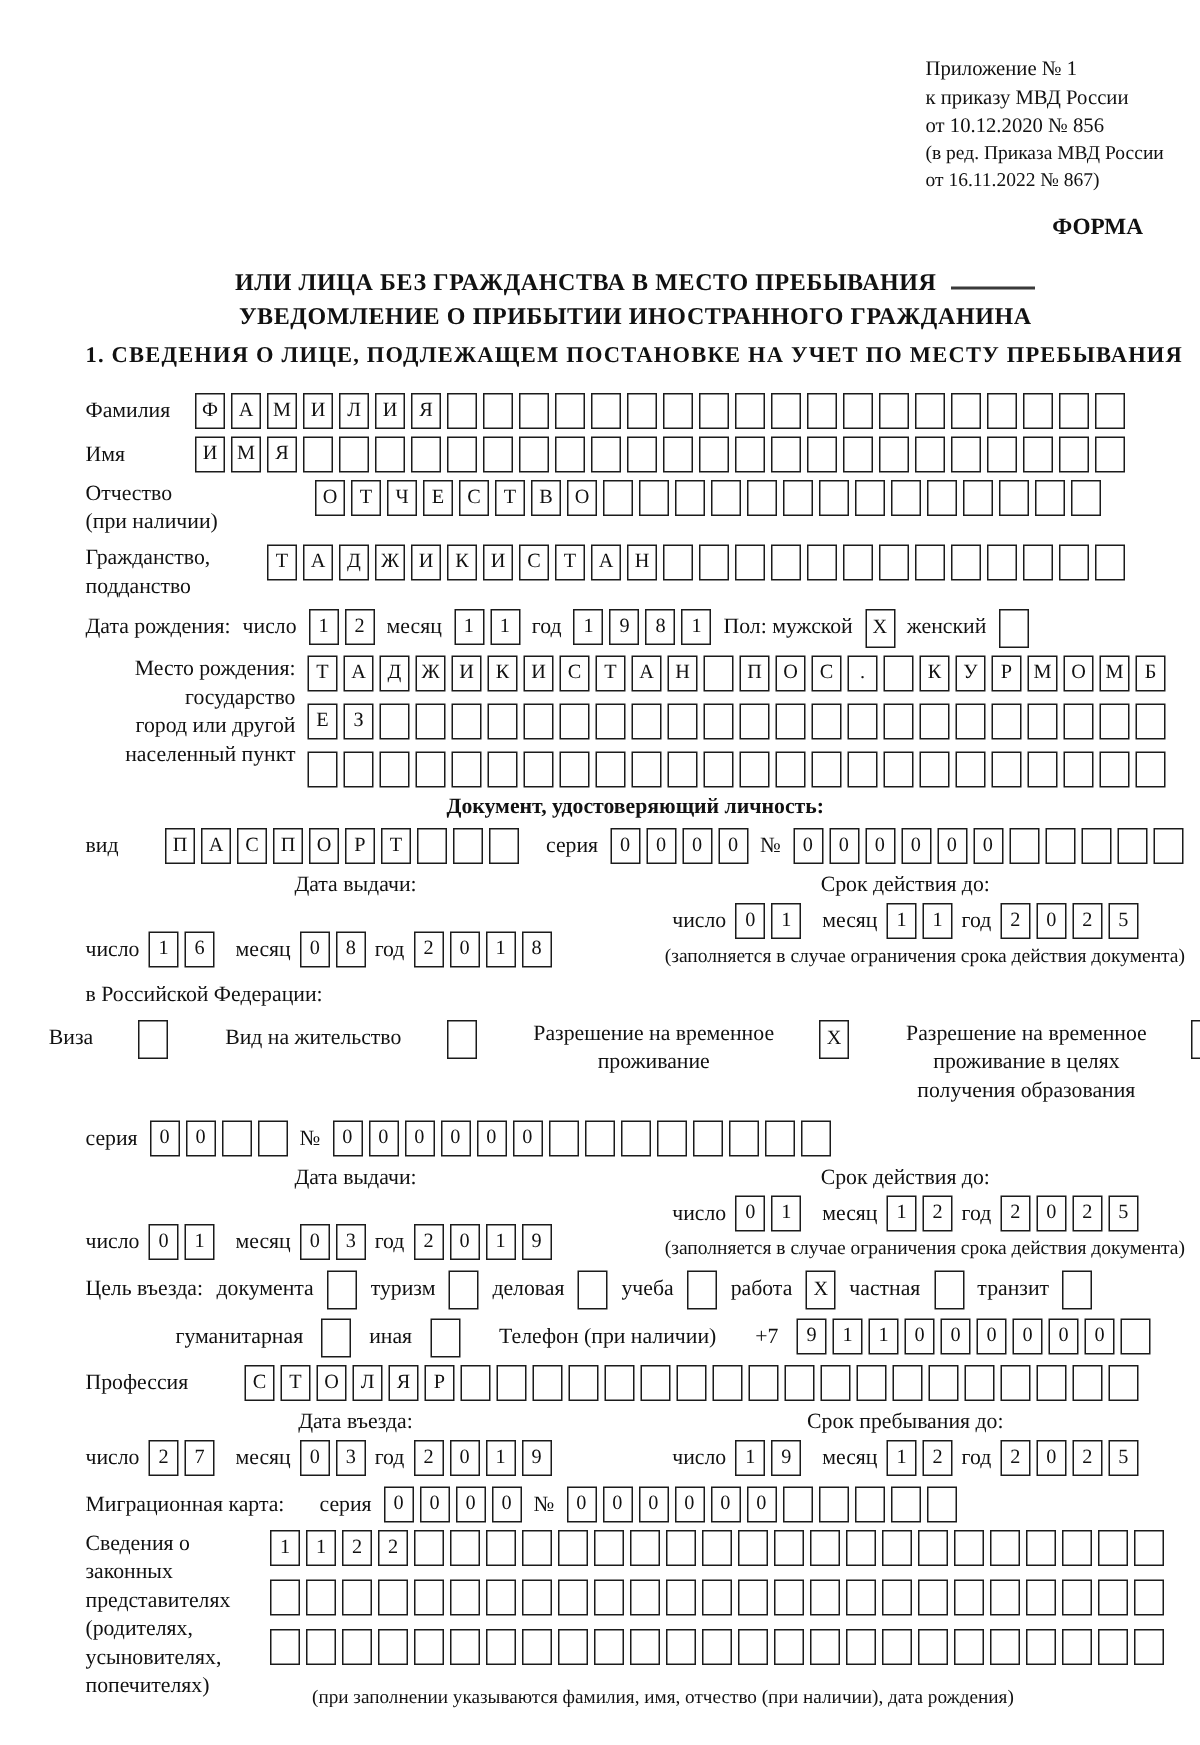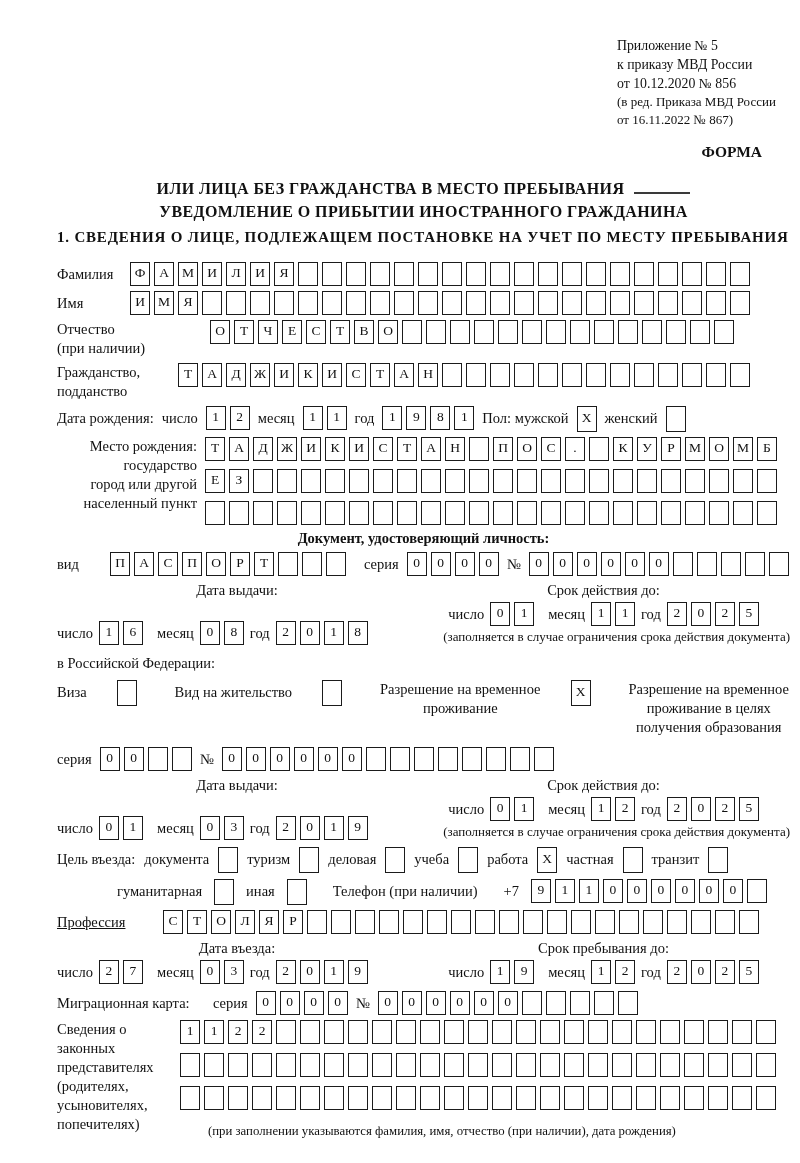--- a/index.html
+++ b/index.html
@@ -21,21 +21,21 @@
 
   
   .row{display:flex;align-items:flex-start;gap:8px;margin-bottom:5px;}
   .lbl{font-size:14.5px;line-height:24px;white-space:nowrap;flex-shrink:0;}
   .lbl2{font-size:14.5px;line-height:19px;white-space:nowrap;flex-shrink:0;}
   .w-surname{width:65px;}
   .w-pat{width:145px;}
   .w-grazh{width:113px;}
   .w-birthplace{width:140px;text-align:right;}
   .w-vid{width:45px;}
-  .w-prof{width:98px;text-decoration:underline;}
+  .w-prof{width:98px;}
   .w-mig{width:148px;}
   .w-rep{width:115px;}
 
   .boxes{display:inline-flex;gap:4px;flex-shrink:0;}
   .cell{box-sizing:border-box;display:inline-block;width:20px;height:24px;border:1.6px solid #1b1b1b;background:#fff;
         font-size:13.5px;line-height:20px;text-align:center;font-family:"Liberation Serif","DejaVu Serif",serif;}
   .boxcol{display:flex;flex-direction:column;gap:8px;}
 
   .center-bold{text-align:center;font-weight:bold;font-size:14.5px;margin:3px 0 5px 0;}
 
@@ -44,37 +44,37 @@
   .dcol{display:flex;flex-direction:column;}
   .dleft{width:360px;flex-shrink:0;justify-content:space-between;}
   .dright{flex:1;}
   .dhead{text-align:center;font-size:14.5px;line-height:19px;}
   .drow{display:flex;align-items:center;gap:6px;margin-top:2px;justify-content:flex-start;}
   .dright .drow{justify-content:center;}
   .dnote{font-size:13px;line-height:17px;text-align:right;margin-top:2px;white-space:nowrap;}
 
   .intro{font-size:14.5px;line-height:22px;}
 
-  .cbrow{margin-top:6px;margin-bottom:10px;gap:30px;}
+  .cbrow{margin-top:6px;margin-bottom:10px;gap:30px;justify-content:center;}
   .opt-text{font-size:14.5px;line-height:19px;text-align:center;white-space:nowrap;}
   .cb .cell{height:26px;line-height:22px;}
 
   .purpose-row{gap:9px;margin-bottom:6px;}
   .purpose2{margin-left:60px;gap:12px;}
   .phone-prefix{font-size:14.5px;line-height:24px;}
 
   .rep-note{font-size:12.8px;line-height:17px;margin-top:4px;margin-left:28px;white-space:nowrap;}
 </style>
 </head>
 <body>
 
 <div class="page">
 
   <div class="hdr">
-    <div class="hdr-line">Приложение № 5</div>
+    <div class="hdr-line">Приложение № 1</div>
     <div class="hdr-line">к приказу МВД России</div>
     <div class="hdr-line">от 10.12.2020 № 856</div>
     <div class="hdr-sub">(в ред. Приказа МВД России</div>
     <div class="hdr-sub">от 16.11.2022 № 867)</div>
   </div>
   <div class="forma">ФОРМА</div>
 
   <div class="title">
     <div>
       <span>ИЛИ ЛИЦА БЕЗ ГРАЖДАНСТВА В МЕСТО ПРЕБЫВАНИЯ</span><span class="blank-line"></span>

